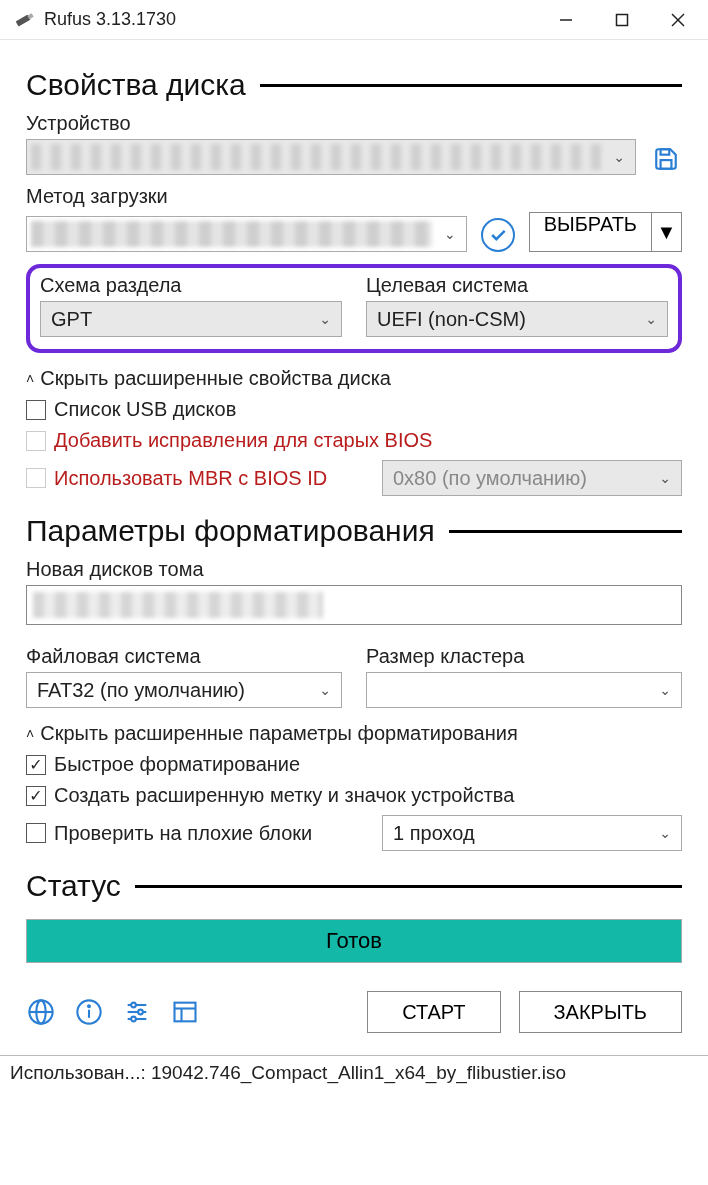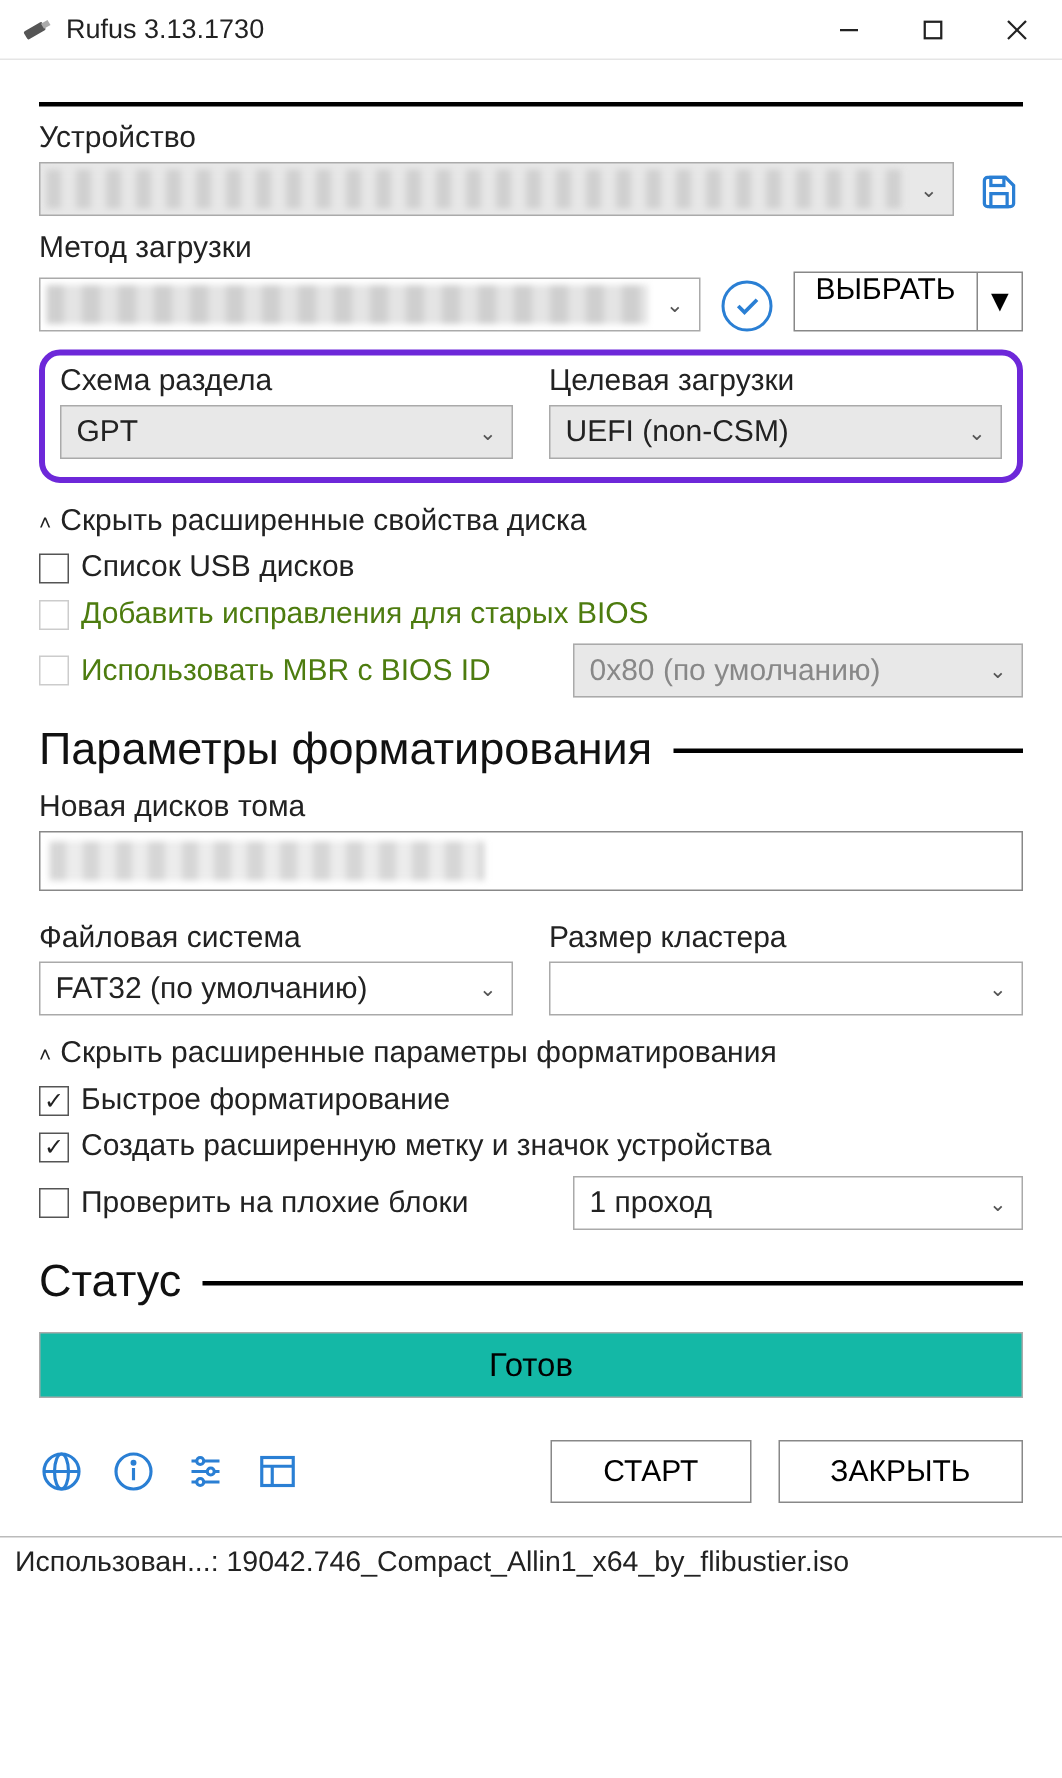--- a/index.html
+++ b/index.html
@@ -40,21 +40,21 @@
   .select-btn .arrow { width:30px; border-left:1px solid #888; display:flex; align-items:center; justify-content:center; height:100%; }
 
   
   .red-highlight { border: 4px solid #6d28d9; border-radius: 14px; padding: 6px 10px 12px 10px; margin-top: 12px; display:flex; gap: 24px; }
   .red-highlight .col { flex:1; }
 
   .collapse-row { display:flex; align-items:center; font-size:20px; color:#222; margin-top:14px; gap:6px; }
   .chev-up { font-size:14px; }
 
   .check-row { display:flex; align-items:center; font-size:20px; color:#222; margin-top:8px; gap:8px; }
-  .check-row.disabled { color:#4d7c0f; }
+  .check-row.disabled { color:#b91c1c; }
   .checkbox { width:20px; height:20px; border:1px solid #555; background:#fff; display:flex; align-items:center; justify-content:center; font-size:16px; }
   .check-row.disabled .checkbox { border-color:#ccc; }
 
   .half-row { display:flex; gap:24px; margin-top:10px; }
   .half-row .col { flex:1; }
 
   .textinput { height:40px; border:1px solid #888; background:#fff; padding:4px 10px; position:relative; }
   .textinput.pixelated::before { content:""; position:absolute; left:6px; top:6px; width:290px; bottom:6px; background: repeating-linear-gradient(90deg,#d6d6d6 0 11px,#ececec 11px 22px); filter:blur(2px); }
 
   
@@ -96,20 +96,21 @@
       <svg width="16" height="16">
         <line x1="2" y1="2" x2="14" y2="14" stroke="#222" stroke-width="1.5"></line>
         <line x1="14" y1="2" x2="2" y2="14" stroke="#222" stroke-width="1.5"></line>
       </svg>
     </div>
 </div>
 
 <div class="content">
 
   <div class="section-head">
+    <h1>Свойства диска</h1>
     <div class="line"></div>
   </div>
 
   <div class="field-label">Устройство</div>
   <div class="row">
     <div class="dropdown pixelated" style="flex:1">
       <span class="chev">⌄</span>
     </div>
     <div class="save-icon">
       <svg width="26" height="26" viewBox="0 0 24 24" fill="none" stroke="#2a7fd4" stroke-width="2">
@@ -138,21 +139,21 @@
 
   <div class="red-highlight">
     <div class="col">
       <div class="field-label" style="margin-top:0">Схема раздела</div>
       <div class="dropdown">
         <span>GPT</span>
         <span class="chev">⌄</span>
       </div>
     </div>
     <div class="col">
-      <div class="field-label" style="margin-top:0">Целевая загрузки</div>
+      <div class="field-label" style="margin-top:0">Целевая система</div>
       <div class="dropdown">
         <span>UEFI (non-CSM)</span>
         <span class="chev">⌄</span>
       </div>
     </div>
   </div>
 
   <div class="collapse-row">
     <span class="chev-up">˄</span>
     <span>Скрыть расширенные свойства диска</span>

